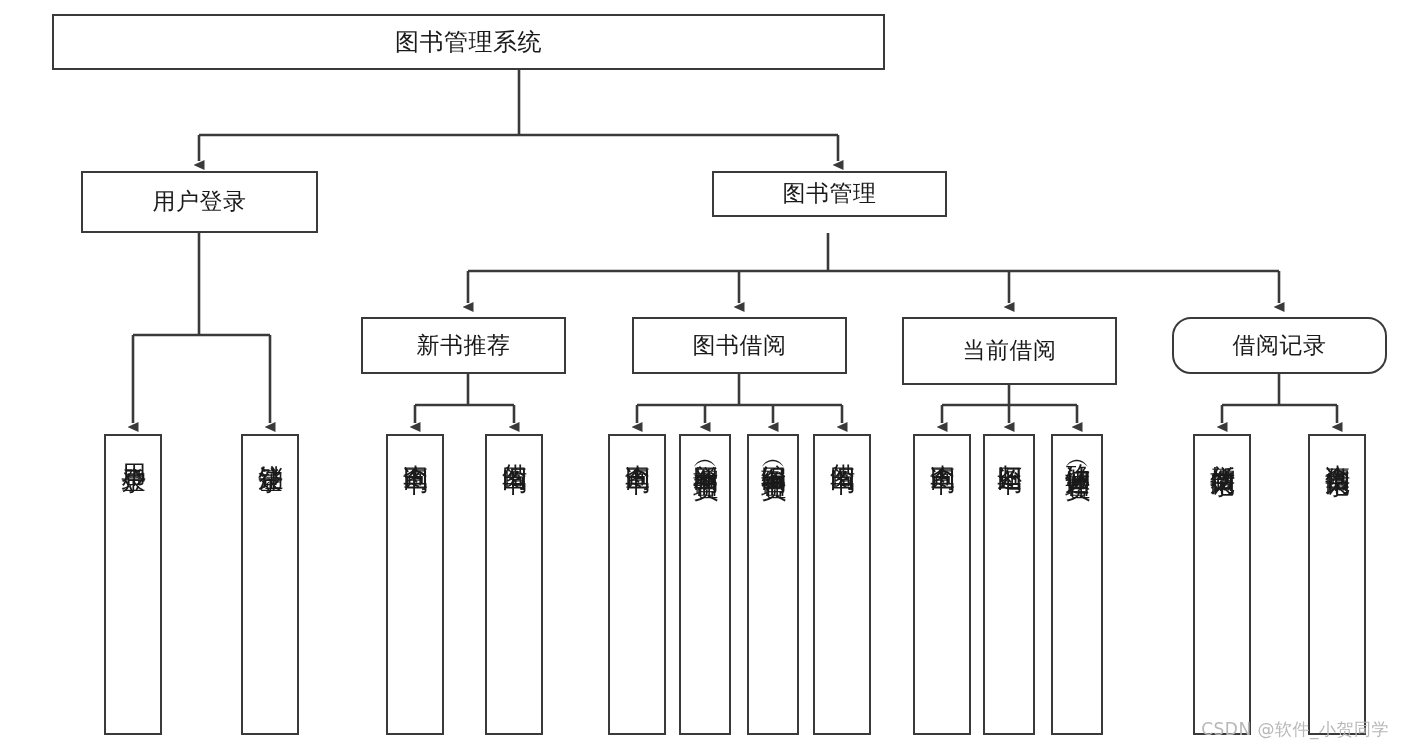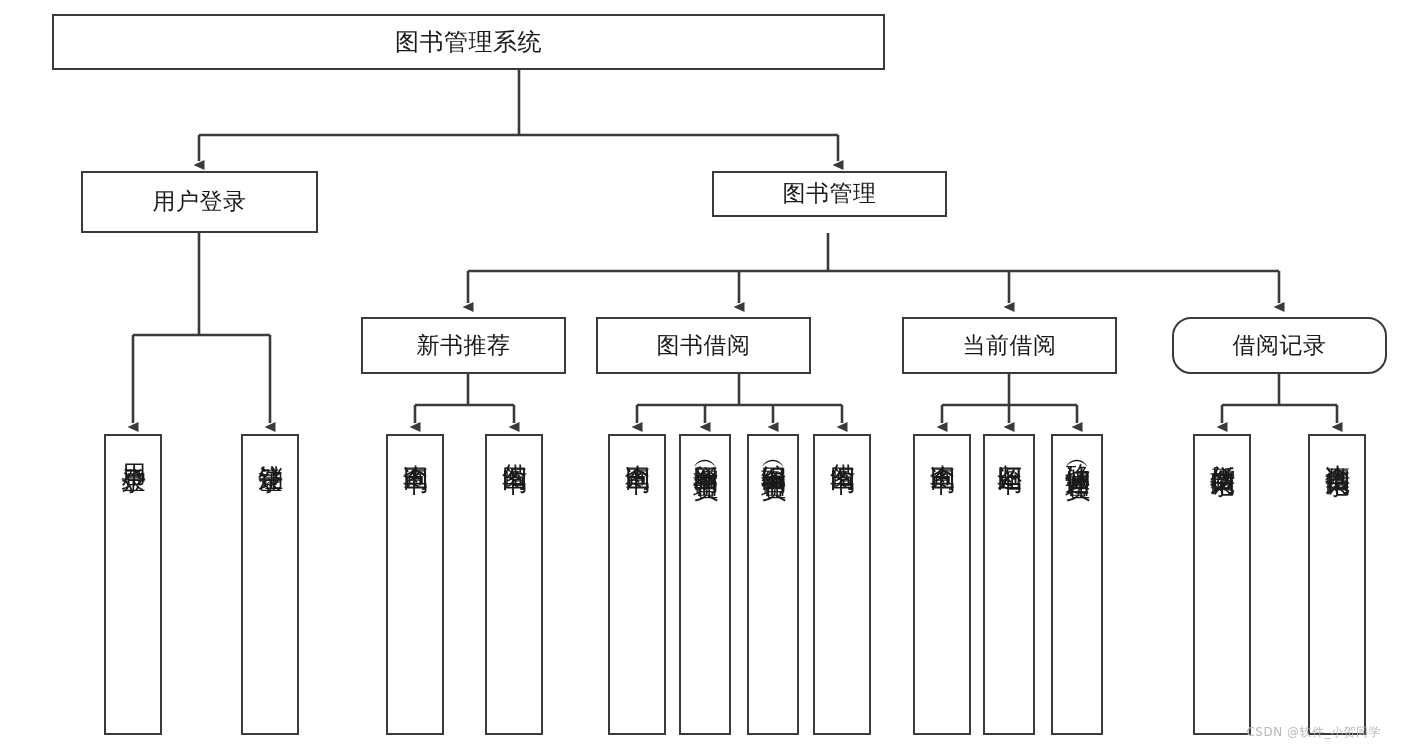--- a/index.html
+++ b/index.html
@@ -57,23 +57,23 @@
   .node.v .lbl {
     writing-mode: vertical-rl;
     text-orientation: upright;
     font-size: 25px;
     line-height: 1.05;
     letter-spacing: 2px;
     white-space: nowrap;
   }
   .watermark {
     position: absolute;
-    right: 24px;
+    right: 16px;
     bottom: 6px;
-    font-size: 12px;
+    font-size: 17px;
     color: #b8b8b8;
     letter-spacing: 0.5px;
     z-index: 5;
     white-space: nowrap;
     margin-top: 16px;
   }
 </style>
 </head>
 <body>
 
@@ -136,24 +136,24 @@
   <div class="node h" style="left:81px; top:171px; width:237px; height:62px;">
     <span class="lbl">用户登录</span>
   </div>
   <div class="node h" style="left:712px; top:171px; width:235px; height:46px;">
     <span class="lbl">图书管理</span>
   </div>
 
   <div class="node h" style="left:361px; top:317px; width:205px; height:57px;">
     <span class="lbl">新书推荐</span>
   </div>
-  <div class="node h" style="left:596px; top:317px; width:215px; height:57px;">
+  <div class="node h" style="left:632px; top:317px; width:215px; height:57px;">
     <span class="lbl">图书借阅</span>
   </div>
-  <div class="node h" style="left:902px; top:317px; width:215px; height:57px;">
+  <div class="node h" style="left:902px; top:317px; width:215px; height:68px;">
     <span class="lbl">当前借阅</span>
   </div>
   <div class="node h" style="left:1172px; top:317px; width:215px; height:57px;border-radius:19px;">
     <span class="lbl">借阅记录</span>
   </div>
 
   <div class="node v" style="left:104px; top:434px; width:58px; height:301px;">
     <span class="lbl">用户登录</span>
   </div>
   <div class="node v" style="left:241px; top:434px; width:58px; height:301px;">

